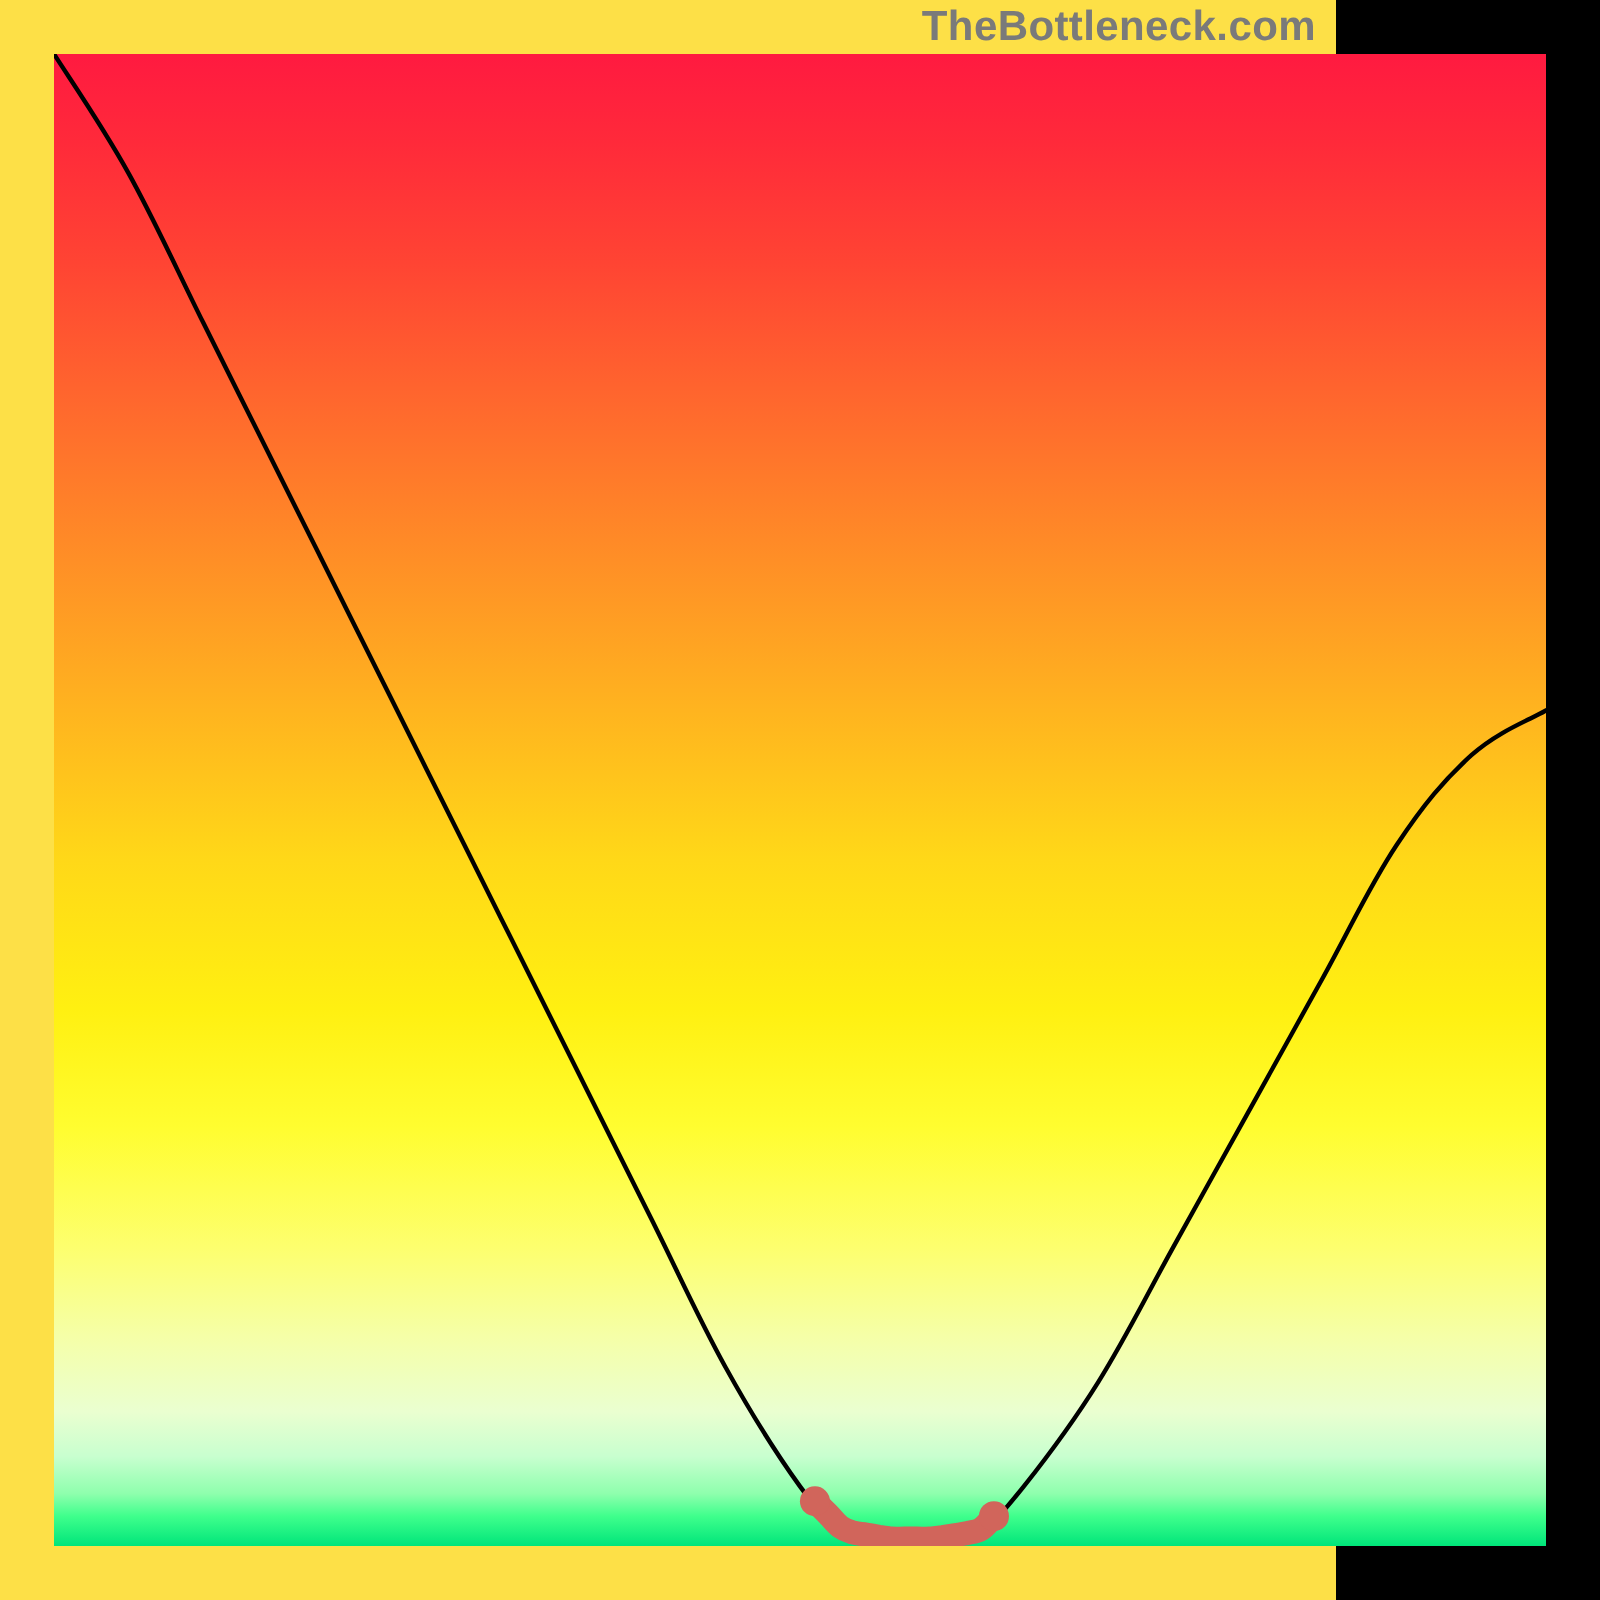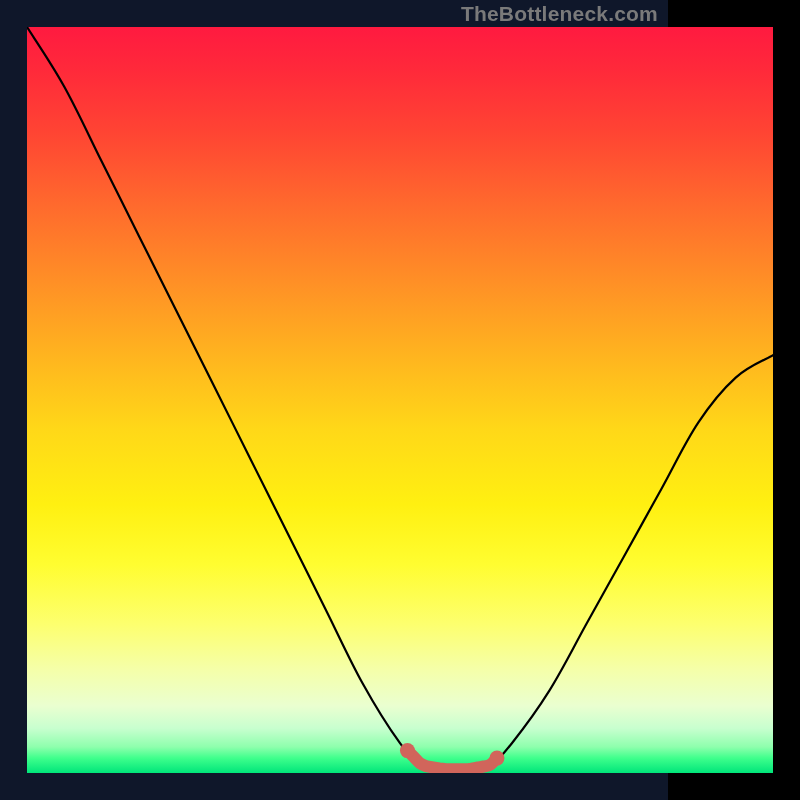--- a/index.html
+++ b/index.html
@@ -9,21 +9,21 @@
     height: 800px;
     background: #000;
     overflow: hidden;
   }
   .frame {
     position: absolute;
     left: 0;
     top: 0;
     width: 668px;
     height: 800px;
-    background: #0f172a;
+    background: #fde047;
   }
   .plot {
     position: absolute;
     left: 27px;
     top: 27px;
     width: 746px;
     height: 746px;
     background: linear-gradient(to bottom,
       #ff1a40 0%,
       #ff2a3a 6%,

